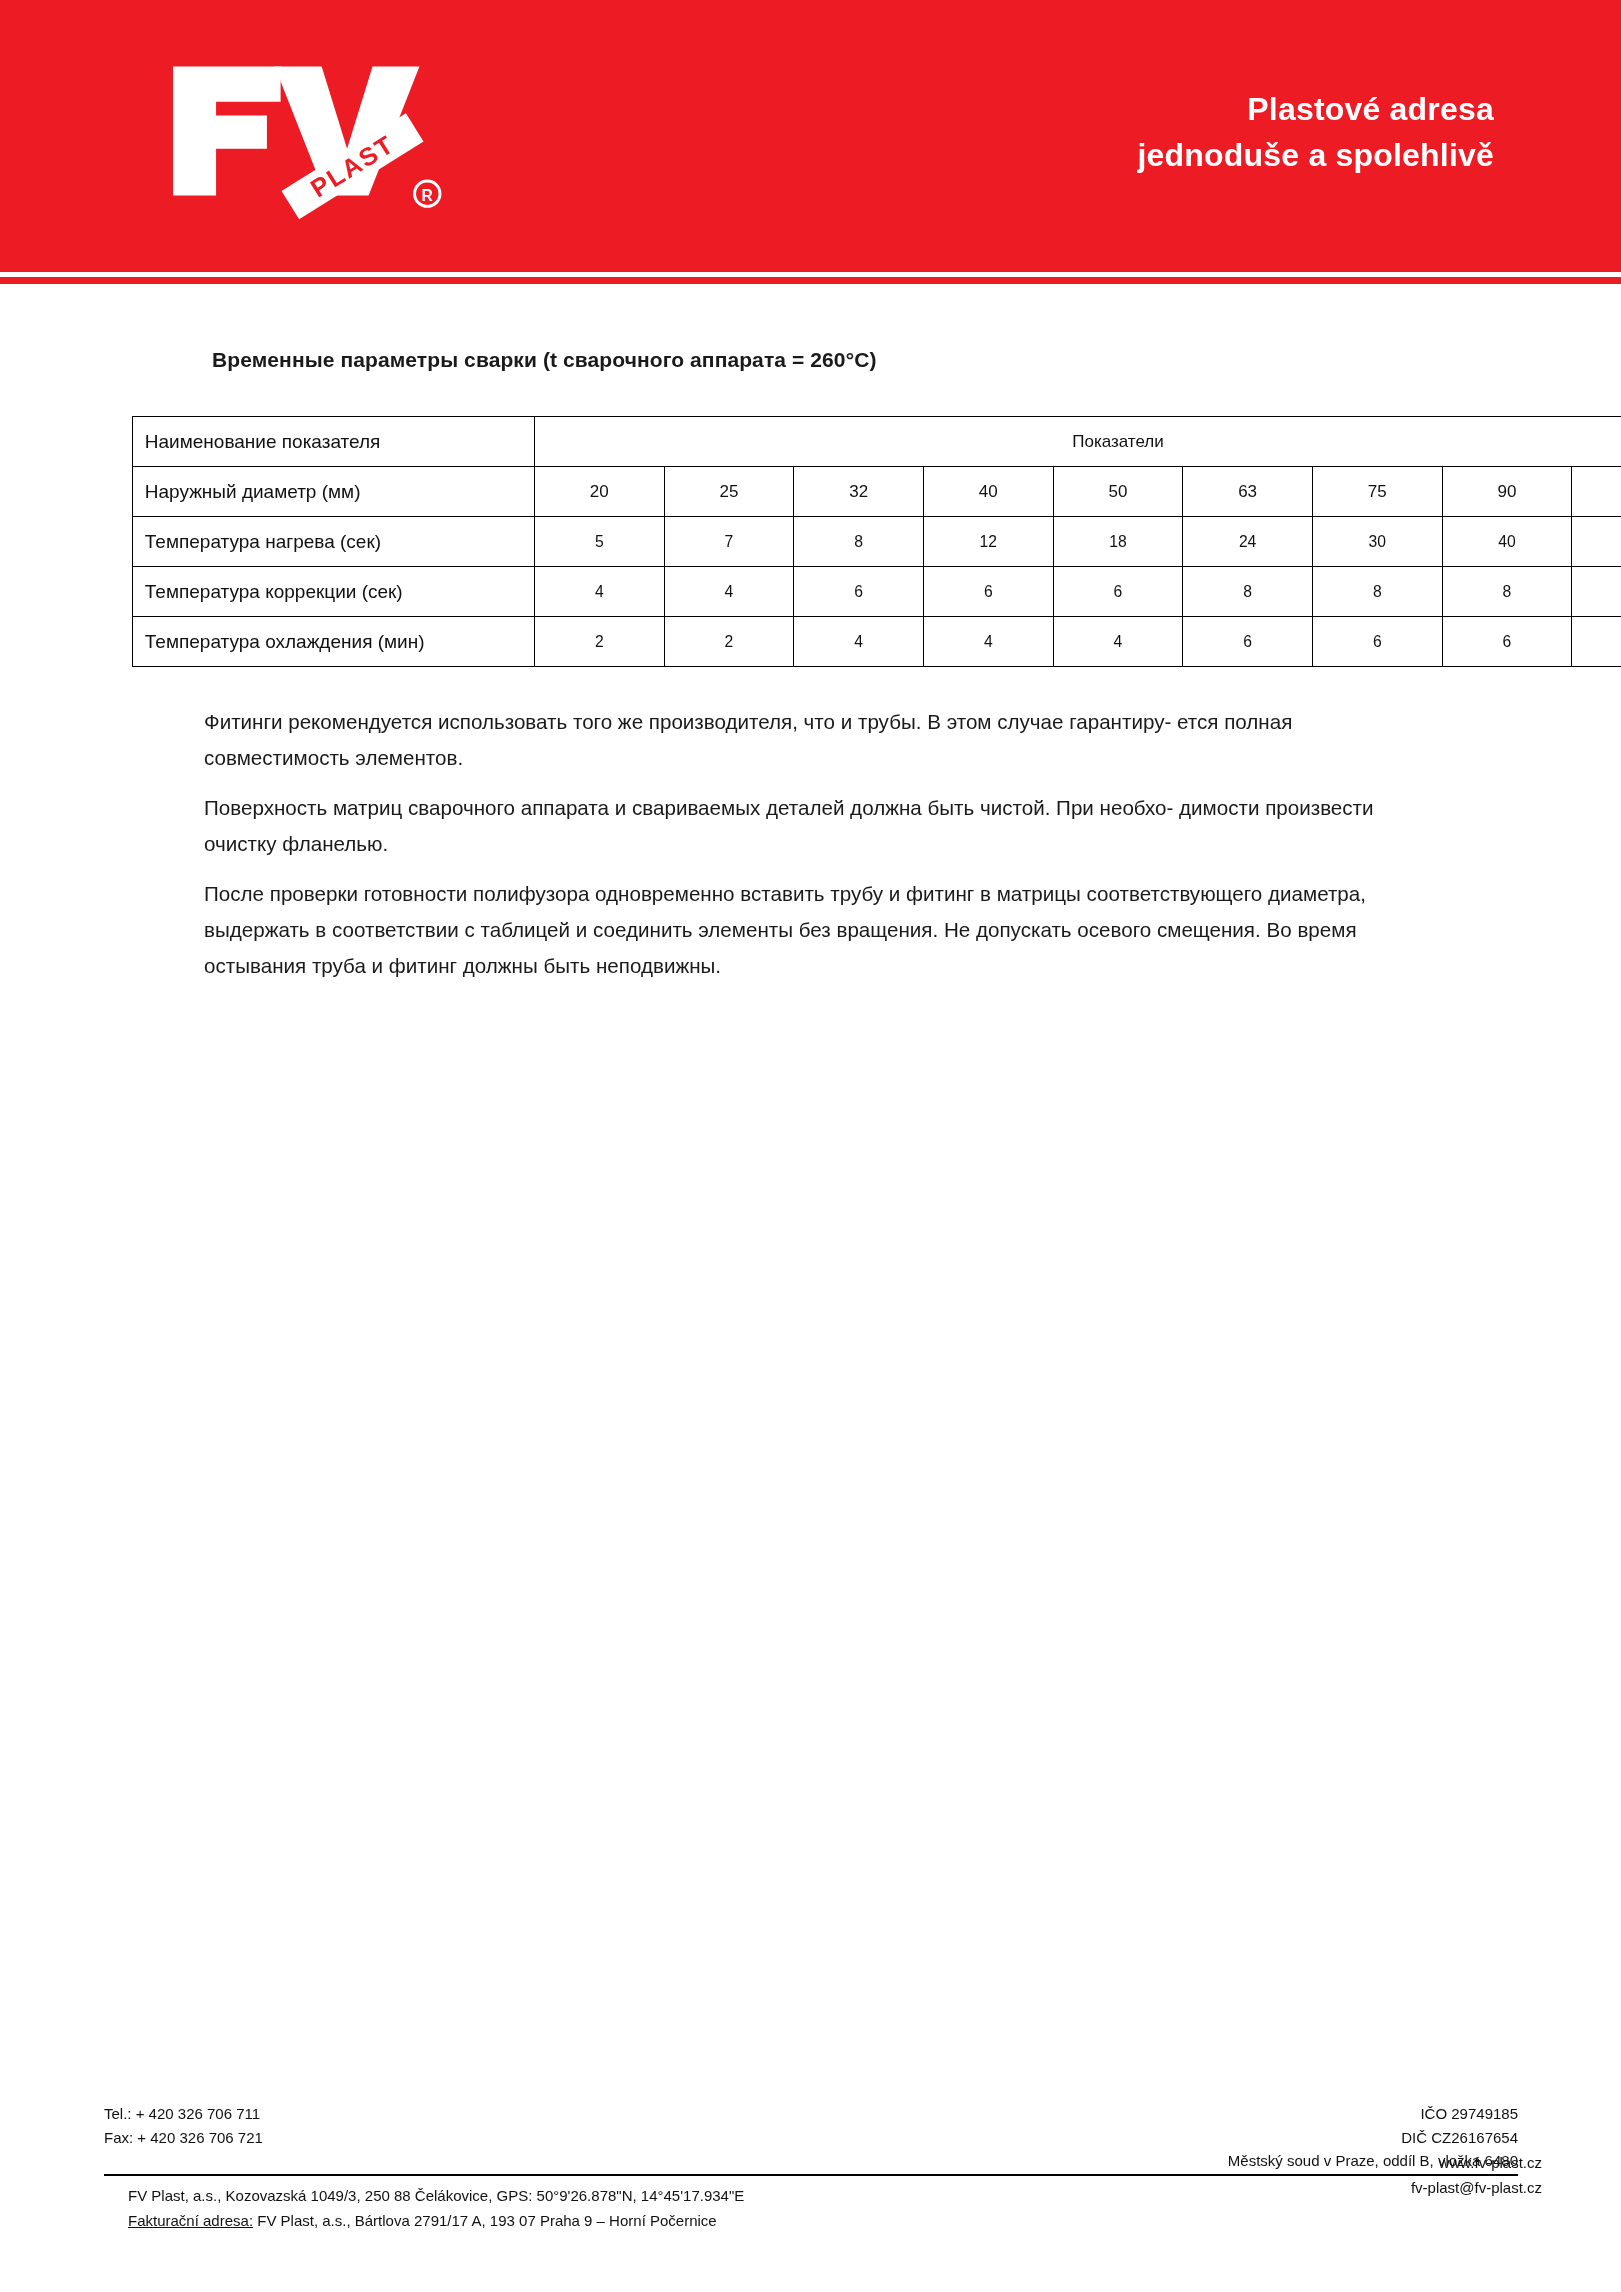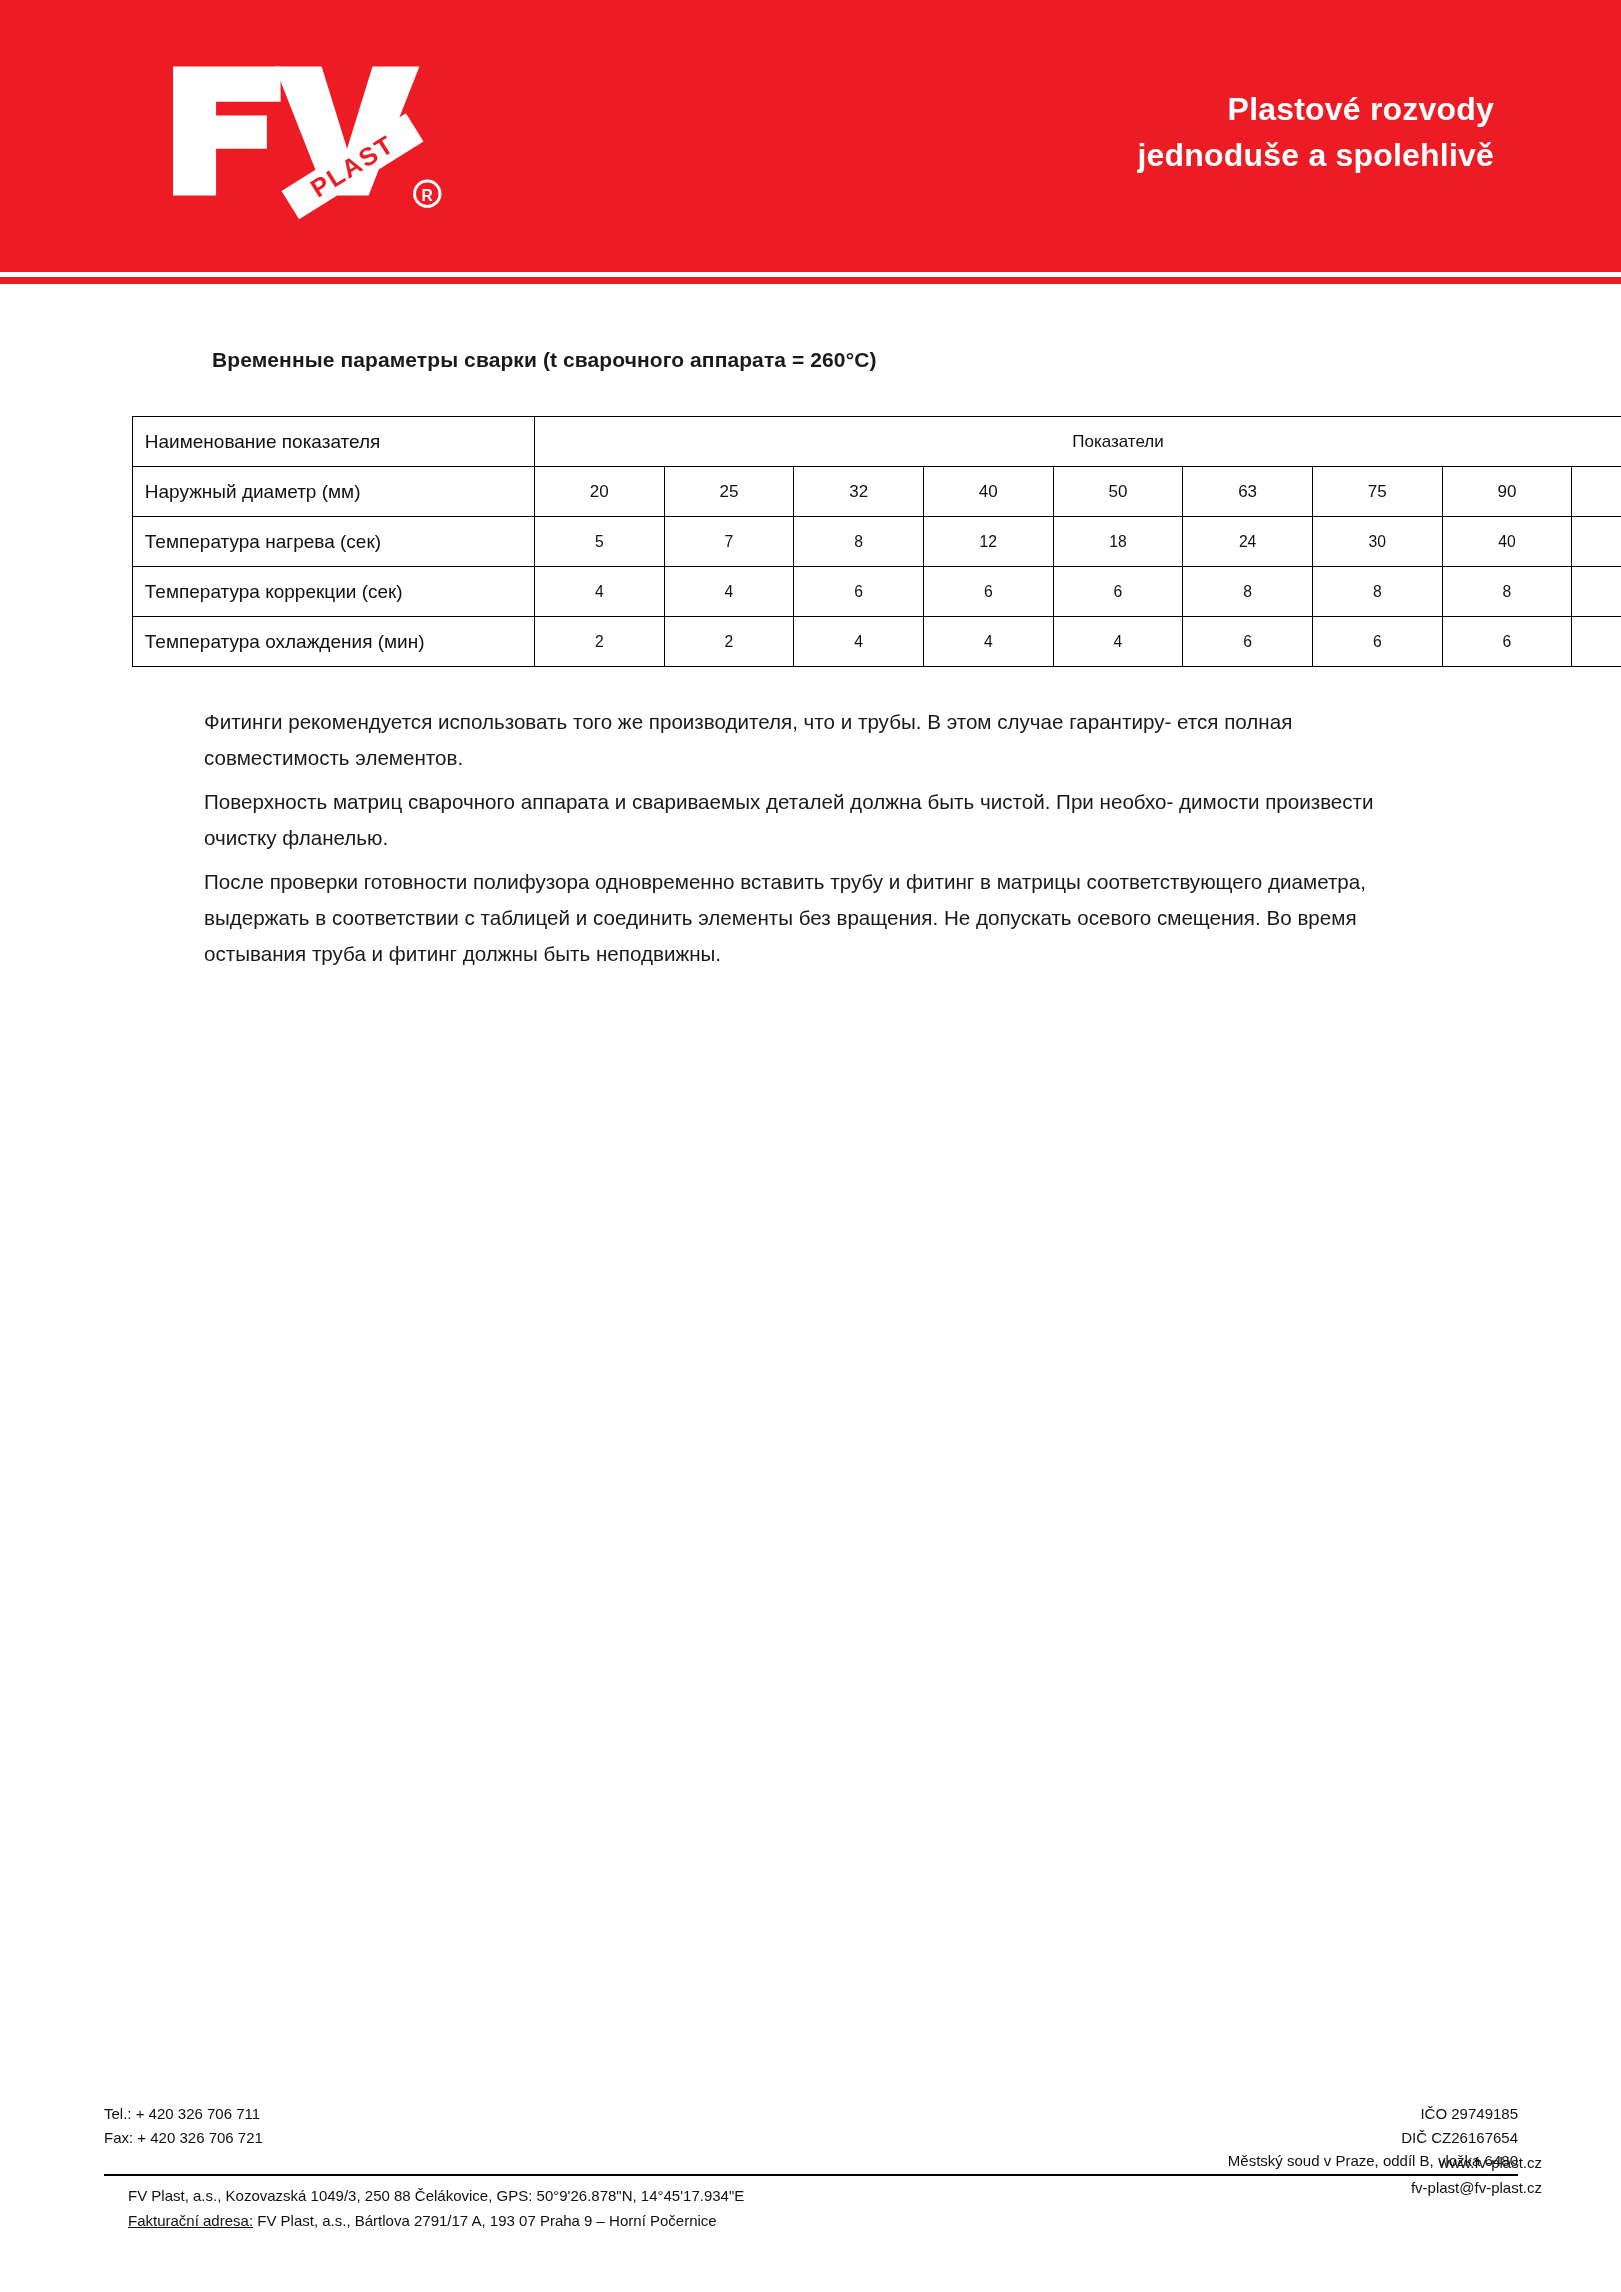--- a/index.html
+++ b/index.html
@@ -99,21 +99,21 @@
     top: 704px;
     width: 1225px;
     font-size: 20.6px;
     line-height: 36px;
     color: #1a1a1a;
   }
   .paragraphs p {
     margin: 0 0 0 0;
   }
   .paragraphs p.sp {
-    margin-top: 8px;
+    margin-top: 14px;
   }
 
   
   .footer-rule {
     position: absolute;
     left: 104px;
     top: 2174px;
     width: 1414px;
     height: 1.6px;
     background: #000000;
@@ -169,21 +169,21 @@
         <text x="193" y="138" font-family="'Liberation Sans',sans-serif" font-size="26" font-weight="bold" fill="#ed1c24" text-anchor="middle" letter-spacing="2">PLAST</text>
       </g>
 
       <g>
         <circle cx="268" cy="150" r="13" fill="none" stroke="#ffffff" stroke-width="3"></circle>
         <text x="268" y="157" font-family="'Liberation Sans',sans-serif" font-size="16" font-weight="bold" fill="#ffffff" text-anchor="middle">R</text>
       </g>
     </svg>
   </div>
   <div class="tagline">
-    <div>Plastové rozvody</div>
+    <div>Plastové adresa</div>
     <div>jednoduše a spolehlivě</div>
   </div>
 </div>
 <div class="header-rule"></div>
 
 <div class="doc-title">Временные параметры сварки (t сварочного аппарата = 260°C)</div>
 
 <div class="table-wrap">
   <table class="params">
     <colgroup>

